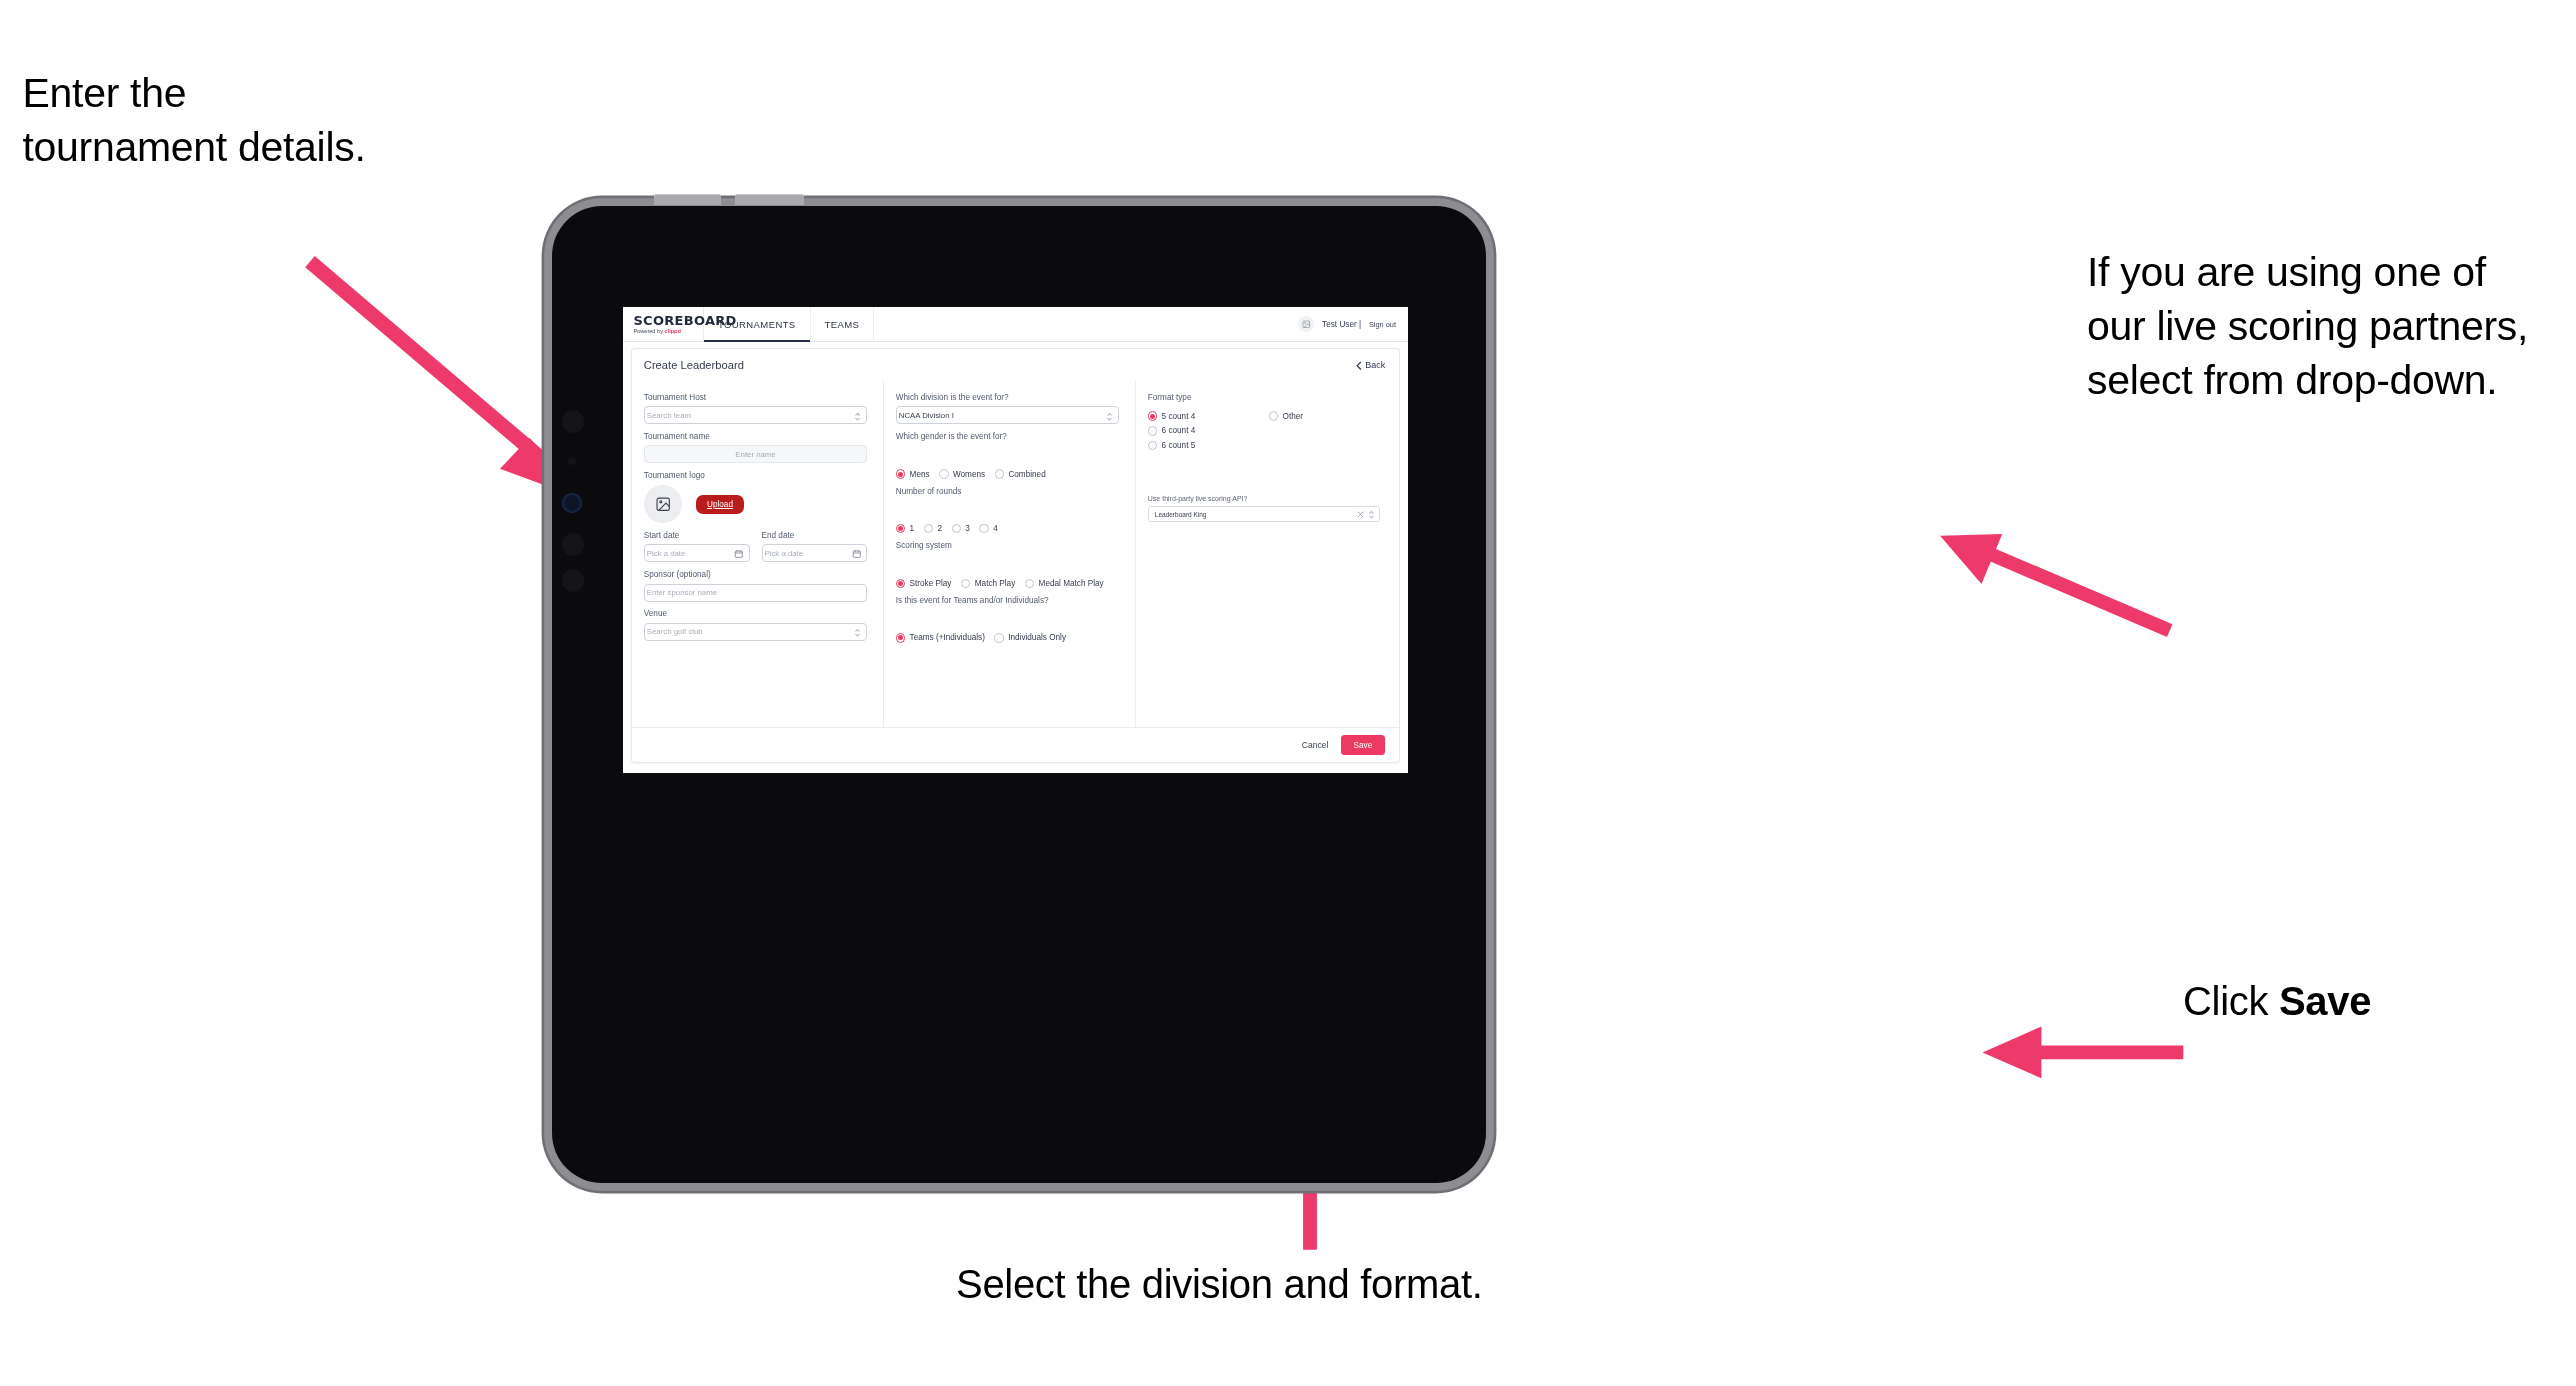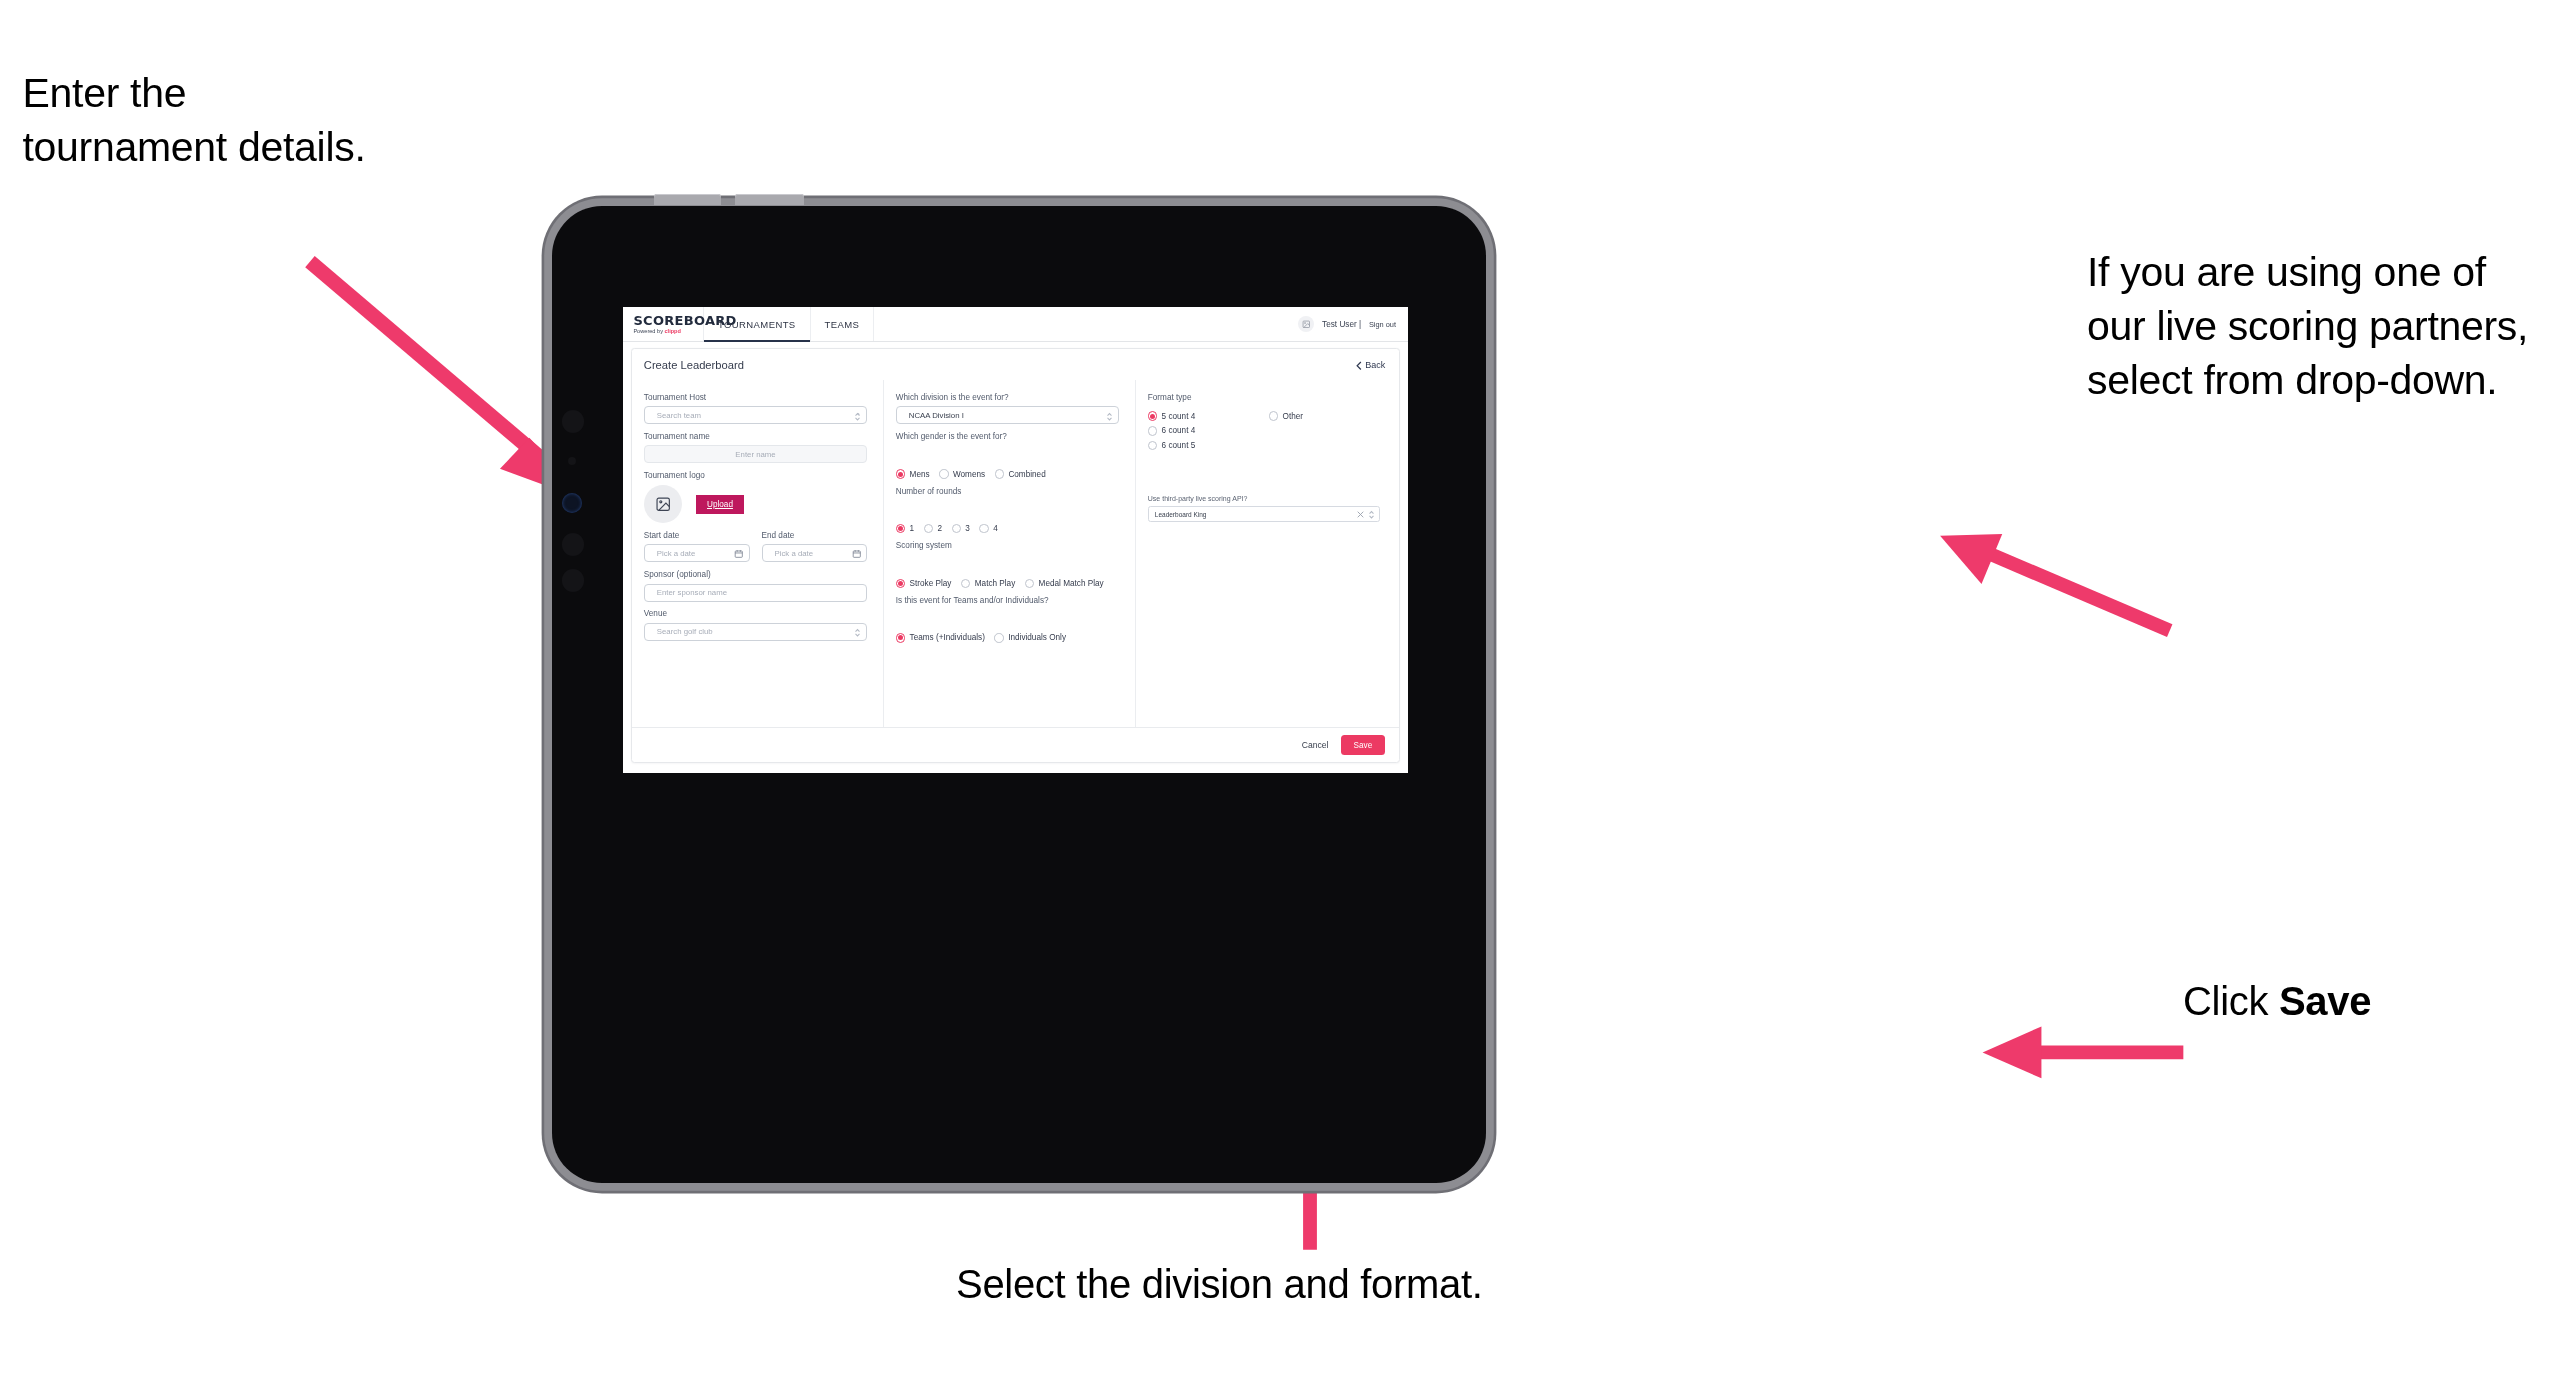--- a/index.html
+++ b/index.html
@@ -122,36 +122,36 @@
   .col { padding: 5.2px 15.6px 0 12px; }
   #col1 { width: 252px; border-right: 0.9px solid #ebedf0; }
   #col2 { width: 252px; border-right: 0.9px solid #ebedf0; }
   #col3 { width: 259px; }
 
   .flabel { font-size: 8.2px; color: #515a6b; margin: 7.8px 0 4.3px 0; }
 
   .finput {
     height: 18px; border: 0.9px solid #cdd2d9; border-radius: 4px;
     background: #fff; display:flex; align-items:center;
-    padding: 0 12px; font-size: 7.8px; color: #a7adb8;
+    padding: 0 2px; font-size: 7.8px; color: #a7adb8;
     position: relative;
   }
   .finput.filled { color: #3a414f; }
   .finput.grey { background: #f6f7f9; border-color: #e4e7eb; justify-content: center; }
   .finput .caret { position:absolute; right:5.2px; color:#b3b9c4; font-size:7px; line-height:1;}
   .finput .cal { position:absolute; right:5.2px; color:#6d7585; }
 
   #logo-row { display:flex; align-items:center; gap: 14px; margin-top: 5.2px; }
   #logo-circle {
     width: 38px; height: 38px; border-radius: 50%; background: #ecedf0;
     display:flex; align-items:center; justify-content:center; color:#3d4454;
   }
   #upload-btn {
-    background: #be185d; color: #fff; font-size: 8.2px;
-    padding: 5.2px 11.2px; border-radius: 0; cursor:pointer;text-decoration:underline;
+    background: #b91c1c; color: #fff; font-size: 8.2px;
+    padding: 5.2px 11.2px; border-radius: 7px; cursor:pointer;text-decoration:underline;
   }
 
   #date-row { display:flex; gap: 12px; }
   #date-row > div { width: 107px; }
 
   
   .radio-row { display:flex; align-items:center; flex-wrap: wrap; gap: 3.5px 6px; margin-top: 1.7px; }
   .ropt { display:flex; align-items:center; gap: 4.3px; cursor:pointer; margin-right: 3.5px; margin-top: 24px; }
   .rdot {
     width: 9.5px; height: 9.5px; border-radius: 50%;

